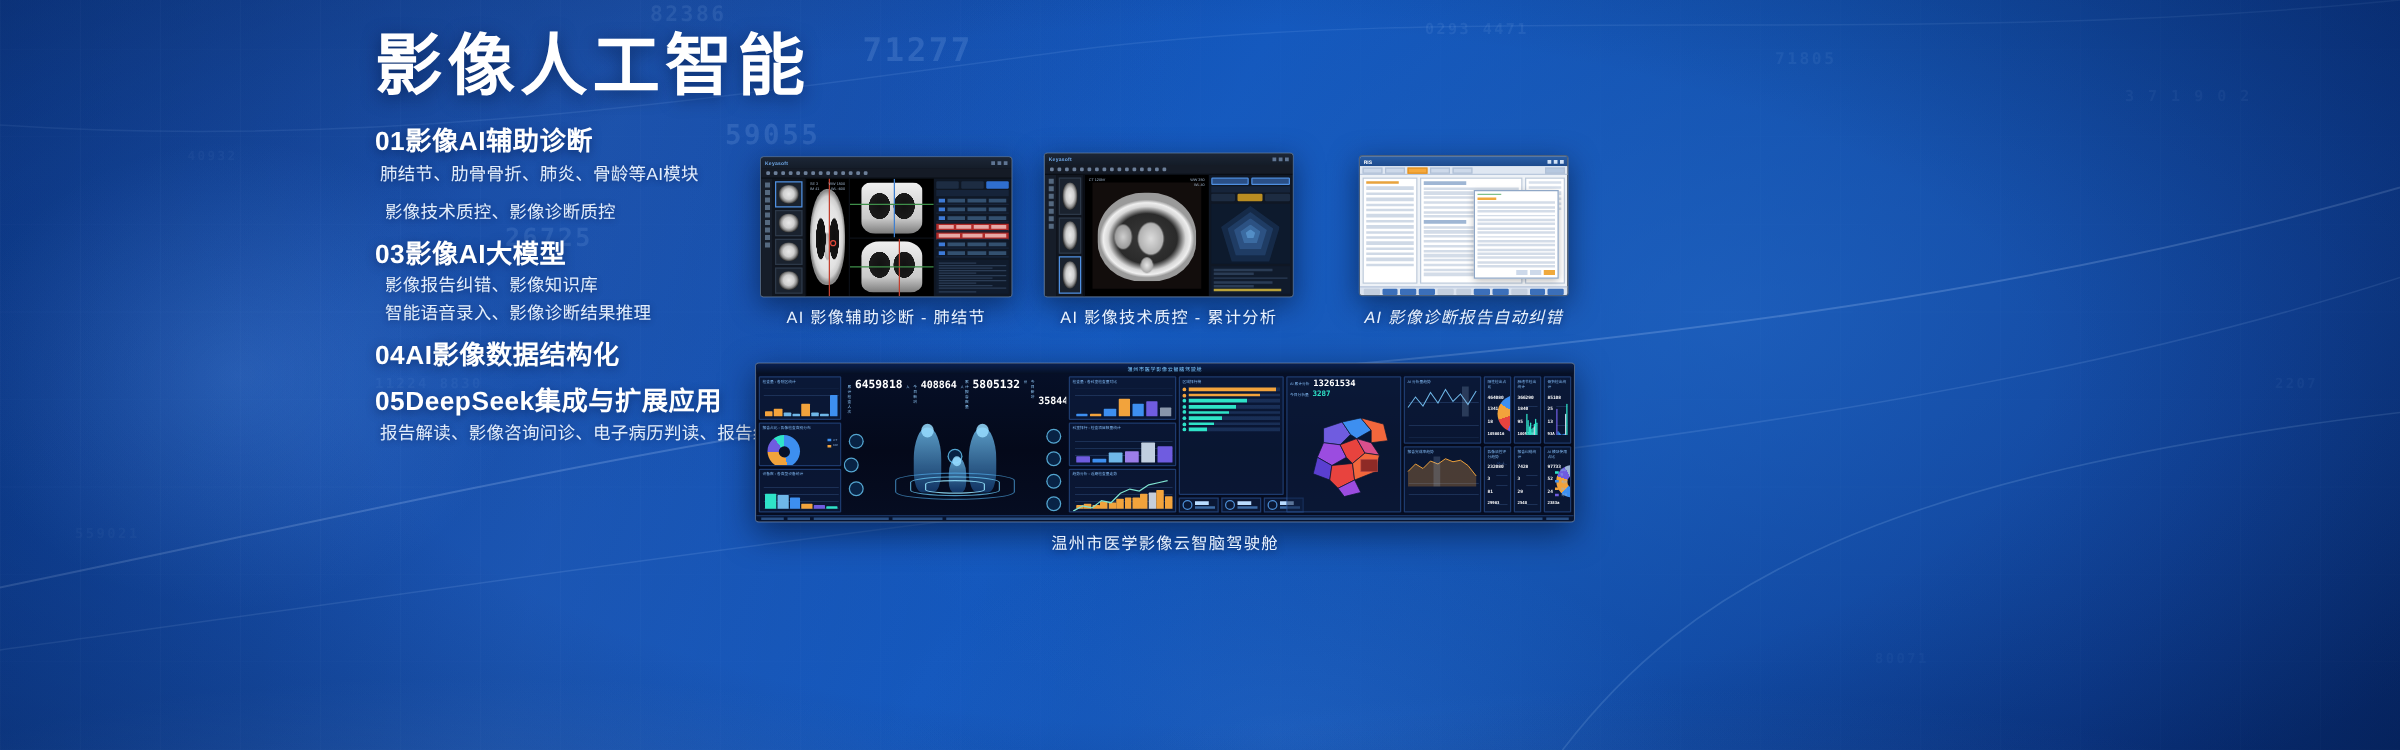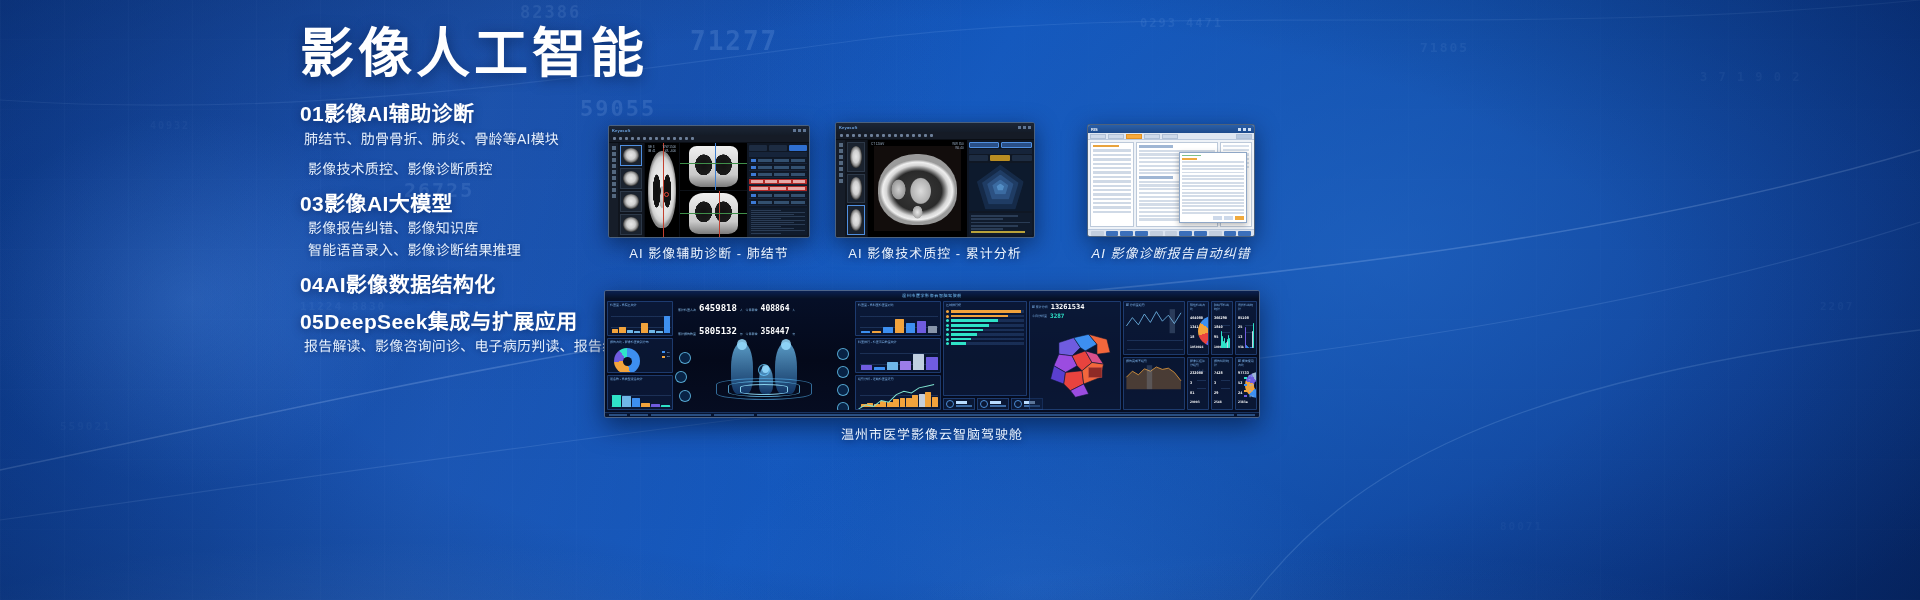--- a/index.html
+++ b/index.html
@@ -710,30 +710,30 @@
                 <b style="height:16%;background:#f2a33c;"></b>
               <b style="height:12%;background:#6f5ce0;"></b>
                 <b style="height:9%;background:#2fe3c8;"></b>
             </div>
           </div>
         </div>
       </div>
 
       <div class="col" style="width:178px;">
         <div class="card" style="flex:1;background:transparent;border:0;">
-          <div style="display:flex;flex-direction:column;gap:1px;padding:2px 3px;flex:none;">
+          <div style="display:flex;flex-direction:row;gap:1px;padding:2px 3px;flex:none;">
             <div style="display:flex;align-items:baseline;gap:3px;">
               <span class="stat-big">累计检查人次</span>
               <span class="num" style="font-size:9px;">6459818</span>
               <span class="stat-big" style="font-size:2.6px;">人</span>
               <span class="stat-big">今日新增</span>
               <span class="num" style="font-size:8px;">408864</span>
               <span class="stat-big" style="font-size:2.6px;">人</span>
             </div>
-            <div style="display:flex;align-items:flex-end;gap:3px;">
+            <div style="display:flex;align-items:flex-start;gap:3px;">
               <span class="stat-big">累计报告数量</span>
               <span class="num" style="font-size:9px;">5805132</span>
               <span class="stat-big" style="font-size:2.6px;">份</span>
               <span class="stat-big">今日新增</span>
               <span class="num" style="font-size:8px;margin-top:13px;">358447</span>
               <span class="stat-big" style="font-size:2.6px;">份</span>
             </div>
           </div>
 
           <div class="hero-fig">

